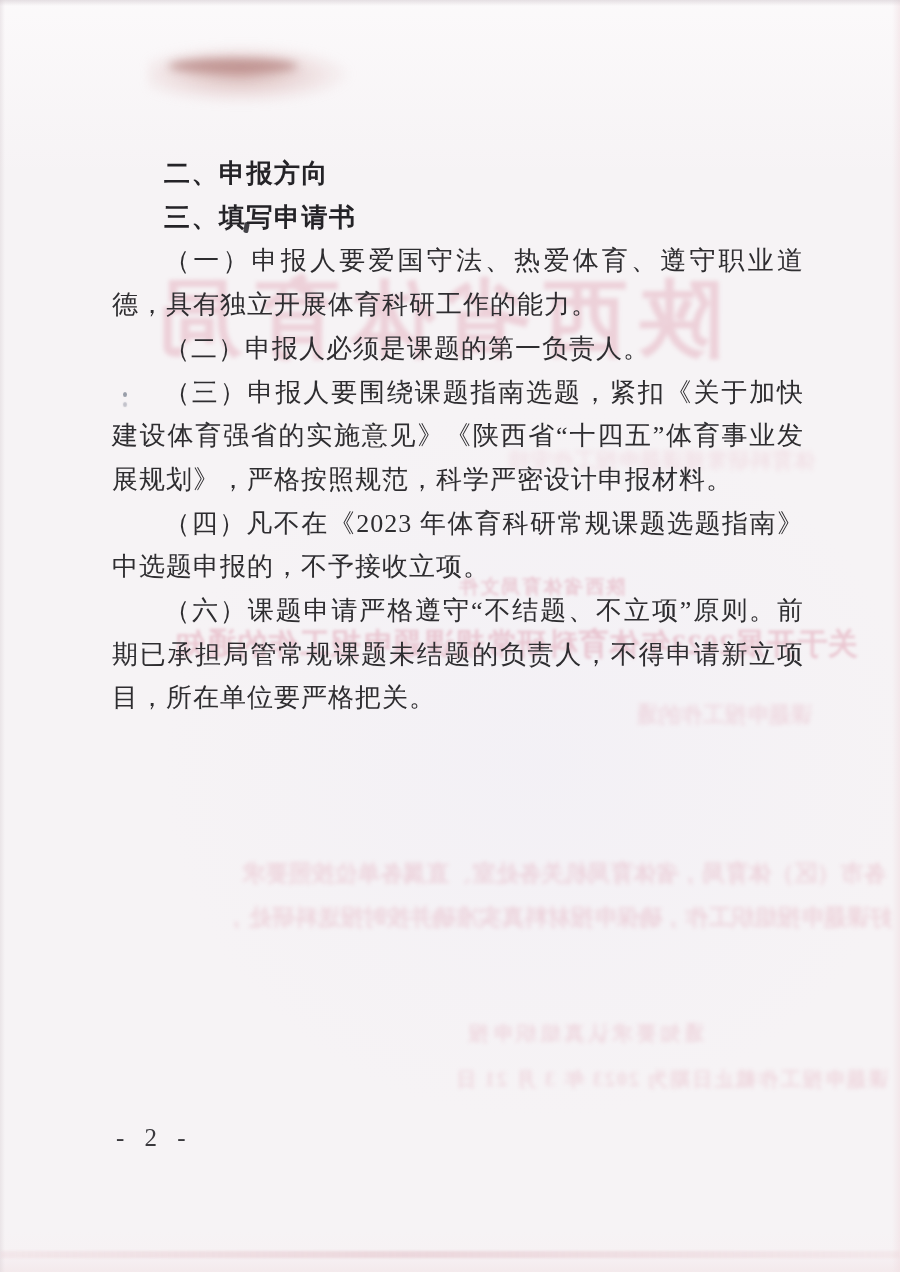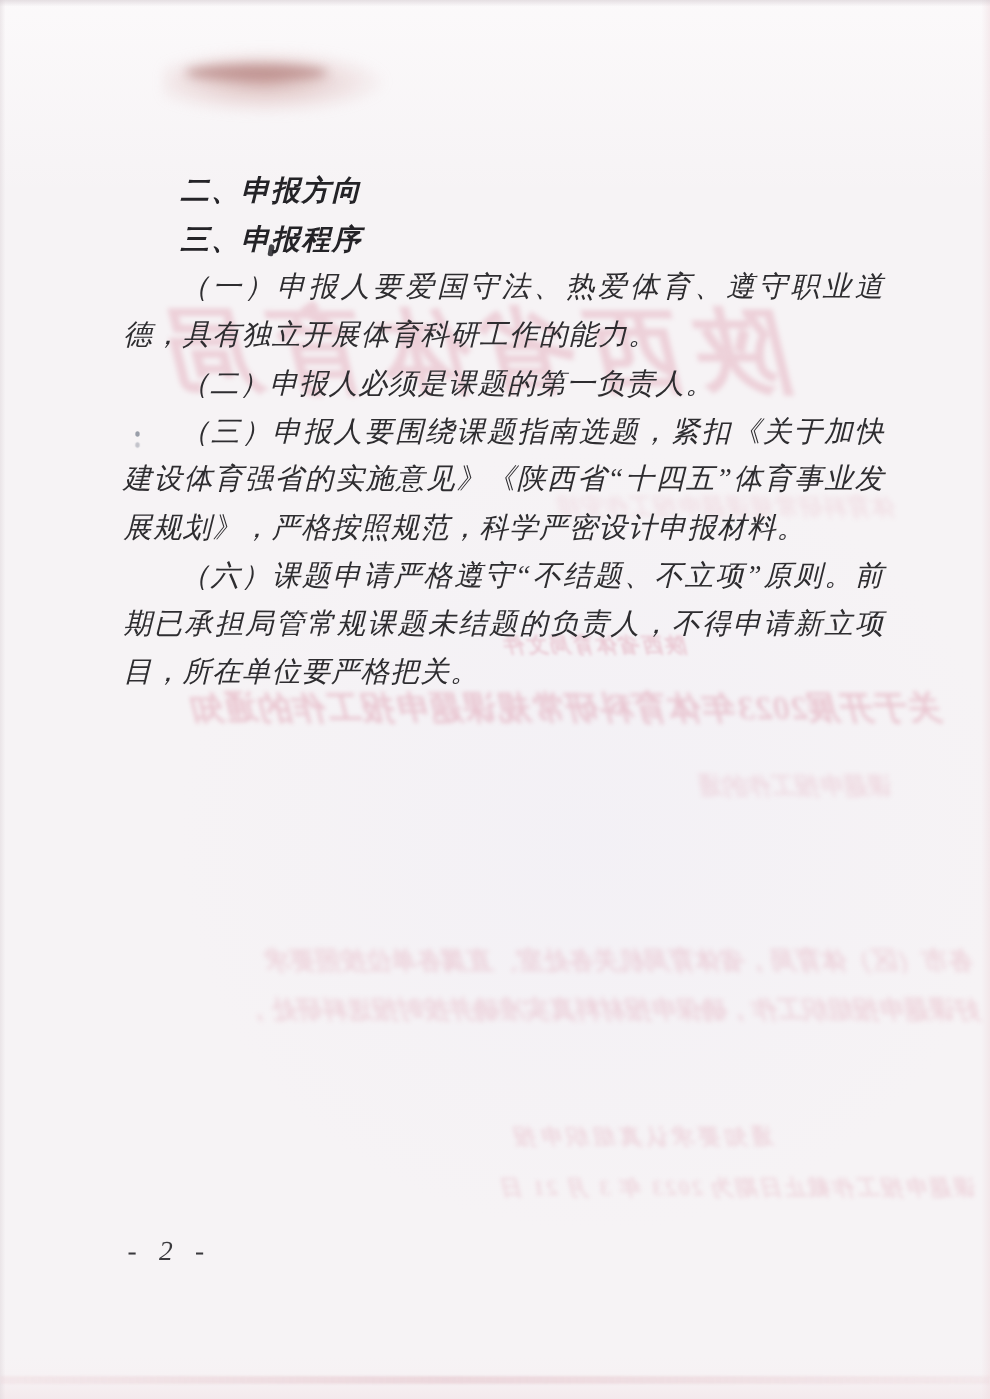--- a/index.html
+++ b/index.html
@@ -14,21 +14,20 @@
     color: #2e2d30;
     font-family: "Liberation Serif", serif;
     background:
       linear-gradient(180deg, rgba(210,200,206,0.55) 0px, rgba(210,200,206,0) 6px),
       linear-gradient(90deg, rgba(222,214,218,0.5) 0px, rgba(222,214,218,0) 5px),
       linear-gradient(270deg, rgba(240,222,226,0.55) 0px, rgba(240,222,226,0) 8px),
       linear-gradient(0deg, rgba(243,231,234,0.8) 0px, rgba(247,240,242,0.4) 18px, rgba(247,240,242,0) 40px),
       linear-gradient(180deg, rgba(252,250,251,0.9) 0%, rgba(252,250,251,0) 14%),
       radial-gradient(ellipse 60% 40% at 60% 60%, rgba(240,238,246,0.5), rgba(240,238,246,0) 70%),
       #f6f3f5;
-    font-style: italic;
   }
 
   
   .text-block {
     position: absolute;
     left: 112px;
     top: 152px;
     width: 692px;
     font-size: 26px;
     line-height: 43.7px;
@@ -162,22 +161,23 @@
   <div class="bleed bleed-title">关于开展2023年体育科研常规课题申报工作的通知</div>
   <div class="bleed bleed-row-a">体育科研常规课题申报工作安排</div>
   <div class="bleed bleed-row-mid">课题申报工作的通</div>
   <div class="bleed bleed-row-1">各市（区）体育局，省体育局机关各处室、直属各单位按照要求</div>
   <div class="bleed bleed-row-2">好课题申报组织工作，确保申报材料真实准确并按时报送科研处，</div>
   <div class="bleed bleed-row-3">通知要求认真组织申报</div>
   <div class="bleed bleed-row-4">课题申报工作截止日期为 2023 年 3 月 21 日</div>
 
   <main class="text-block" id="content">
       <p class="para heading">二、申报方向</p>
-      <p class="para heading">三、申报程序</p>
+      <p class="para heading">三、填写申请书</p>
       <p class="para body">（一）申报人要爱国守法、热爱体育、遵守职业道德，具有独立开展体育科研工作的能力。</p>
       <p class="para body">（二）申报人必须是课题的第一负责人。</p>
       <p class="para body">（三）申报人要围绕课题指南选题，紧扣《关于加快建设体育强省的实施意见》《陕西省“十四五”体育事业发展规划》，严格按照规范，科学严密设计申报材料。</p>
+      <p class="para body">（四）凡不在《2023 年体育科研常规课题选题指南》中选题申报的，不予接收立项。</p>
       <p class="para body">（六）课题申请严格遵守“不结题、不立项”原则。前期已承担局管常规课题未结题的负责人，不得申请新立项目，所在单位要严格把关。</p>
     </main>
 
   <div class="page-number">- 2 -</div>
 
 </div>
 
 </body></html>

